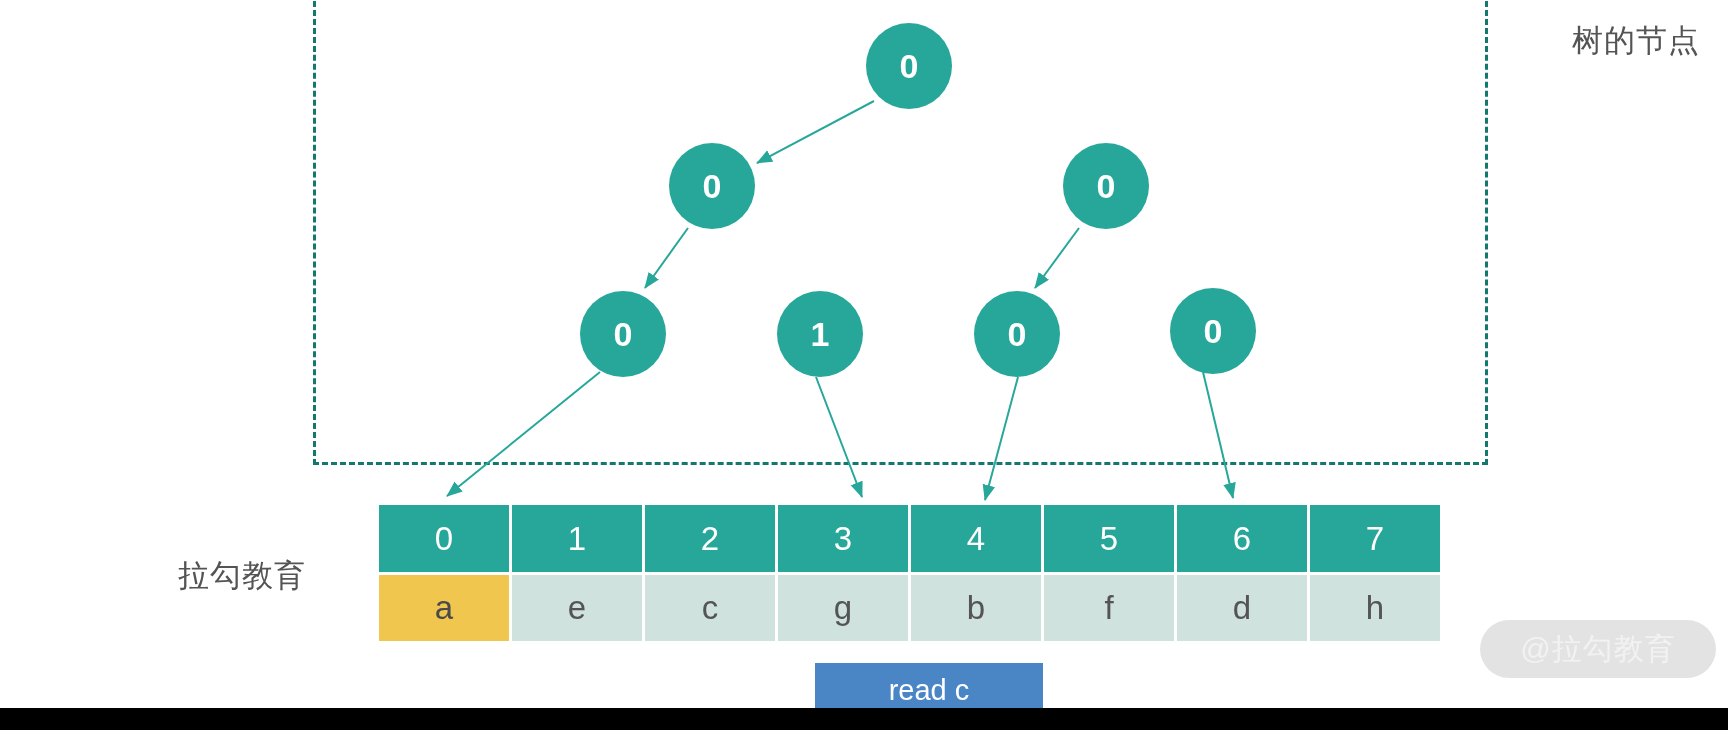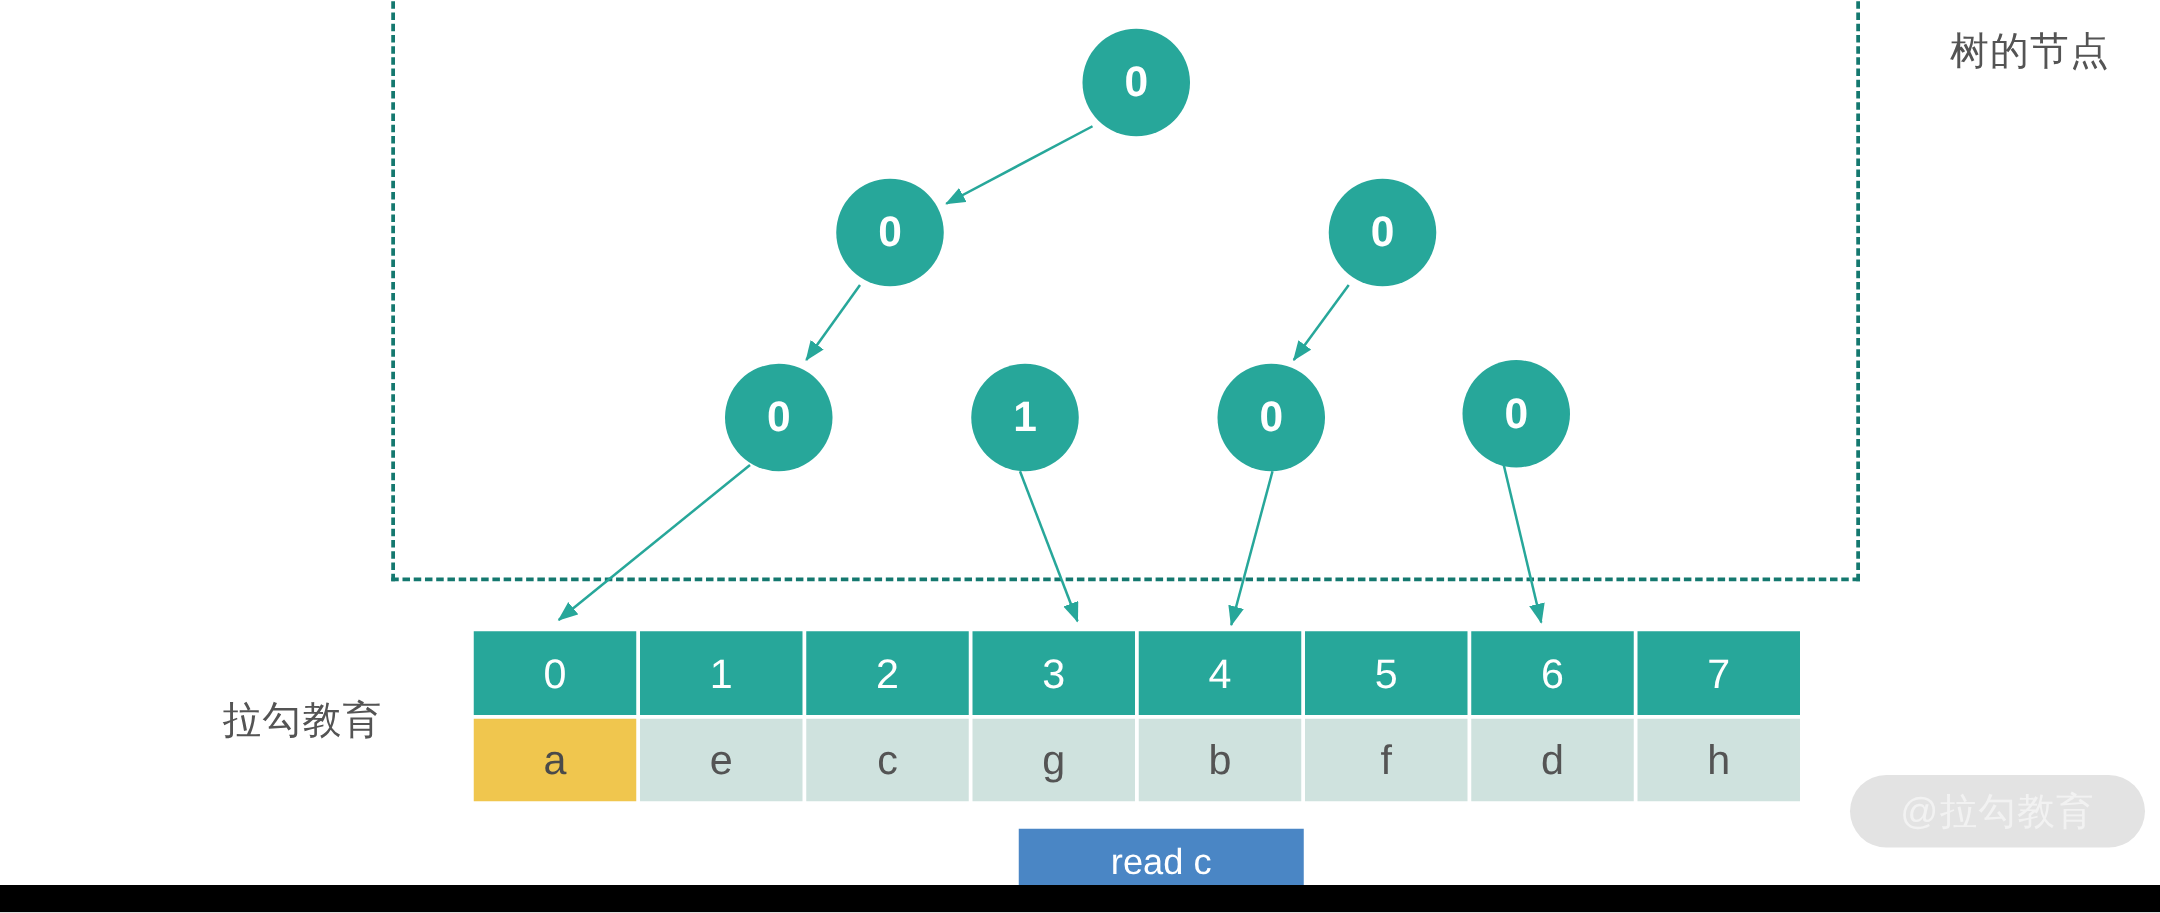--- a/index.html
+++ b/index.html
@@ -22,21 +22,21 @@
     position: absolute;
     left: 313px;
     top: -8px;
     width: 1175px;
     height: 473px;
     border: 3px dashed #14786f;
     box-sizing: border-box;
   }
   .region-label {
     position: absolute;
-    right: 40px;
+    right: 28px;
     top: 20px;
     font-size: 31px;
     color: #545454;
     letter-spacing: 1px;
     white-space: nowrap;
   }
   
   #edges {
     position: absolute;
     left: 0;

